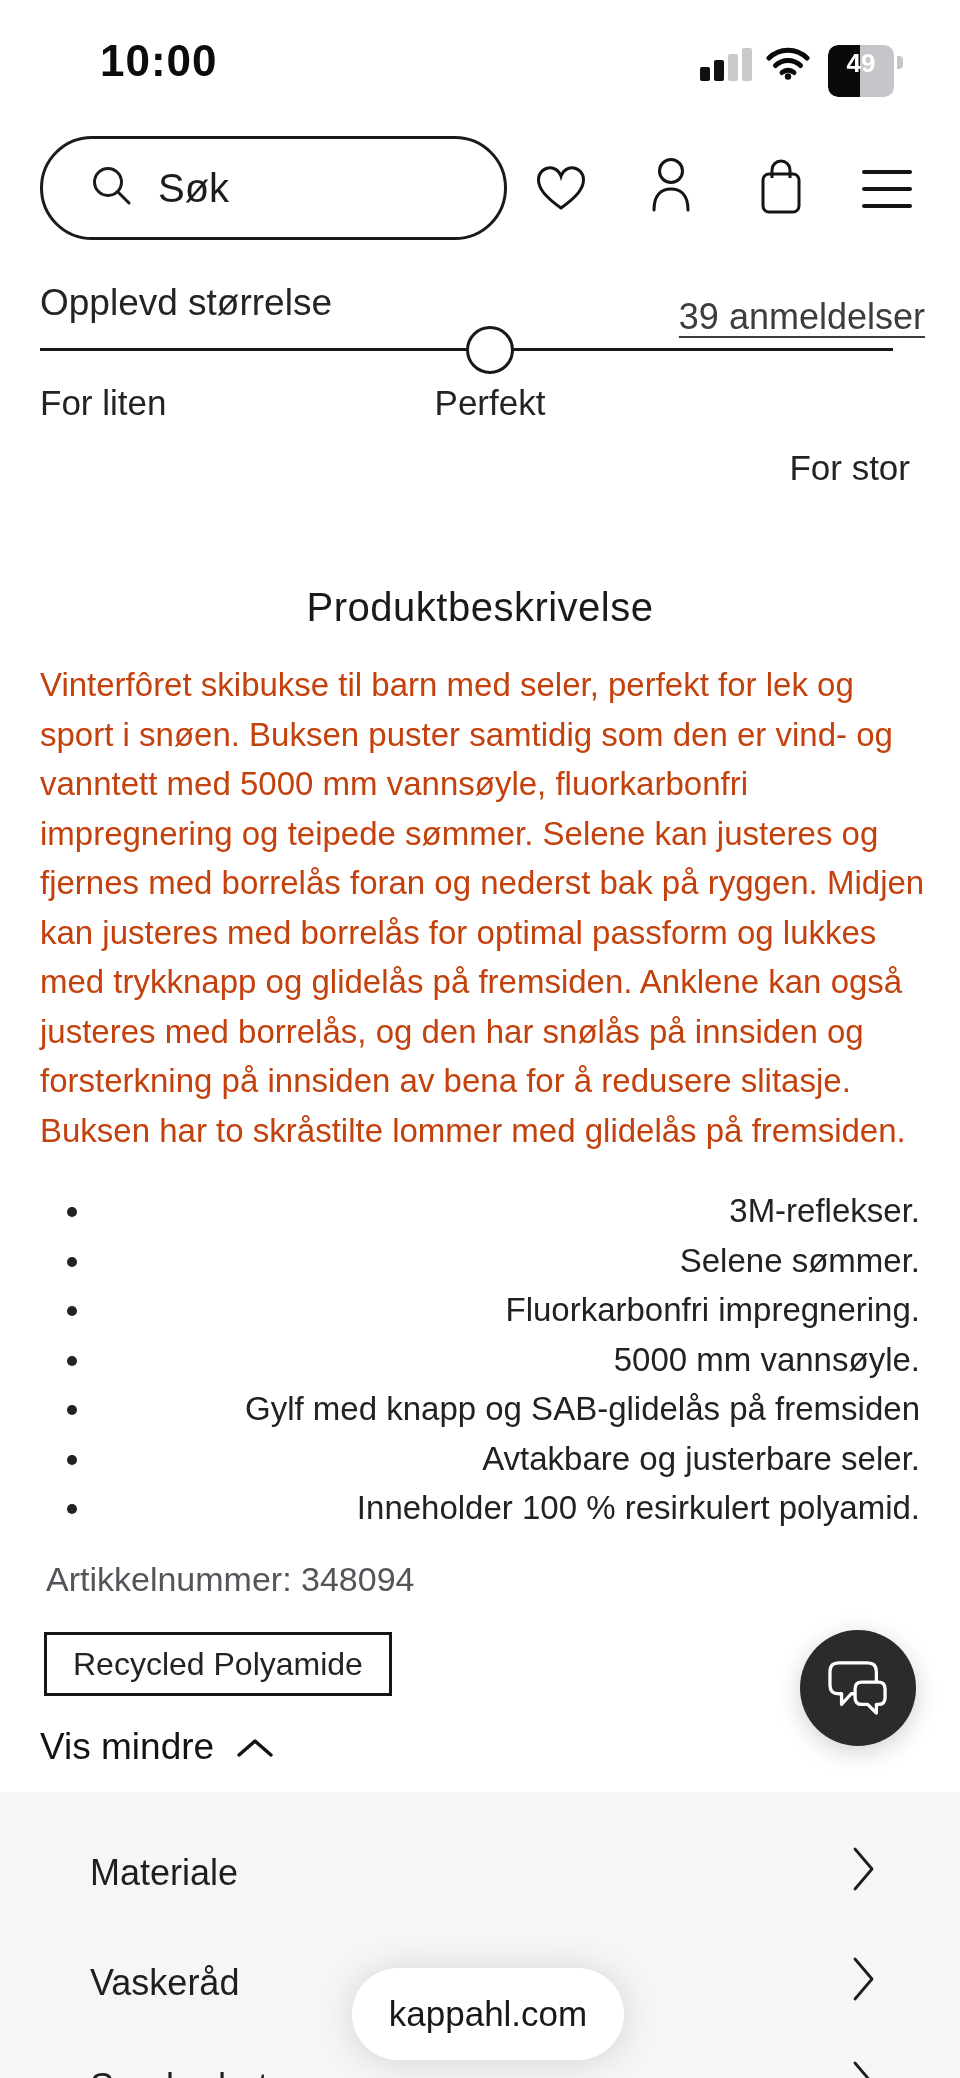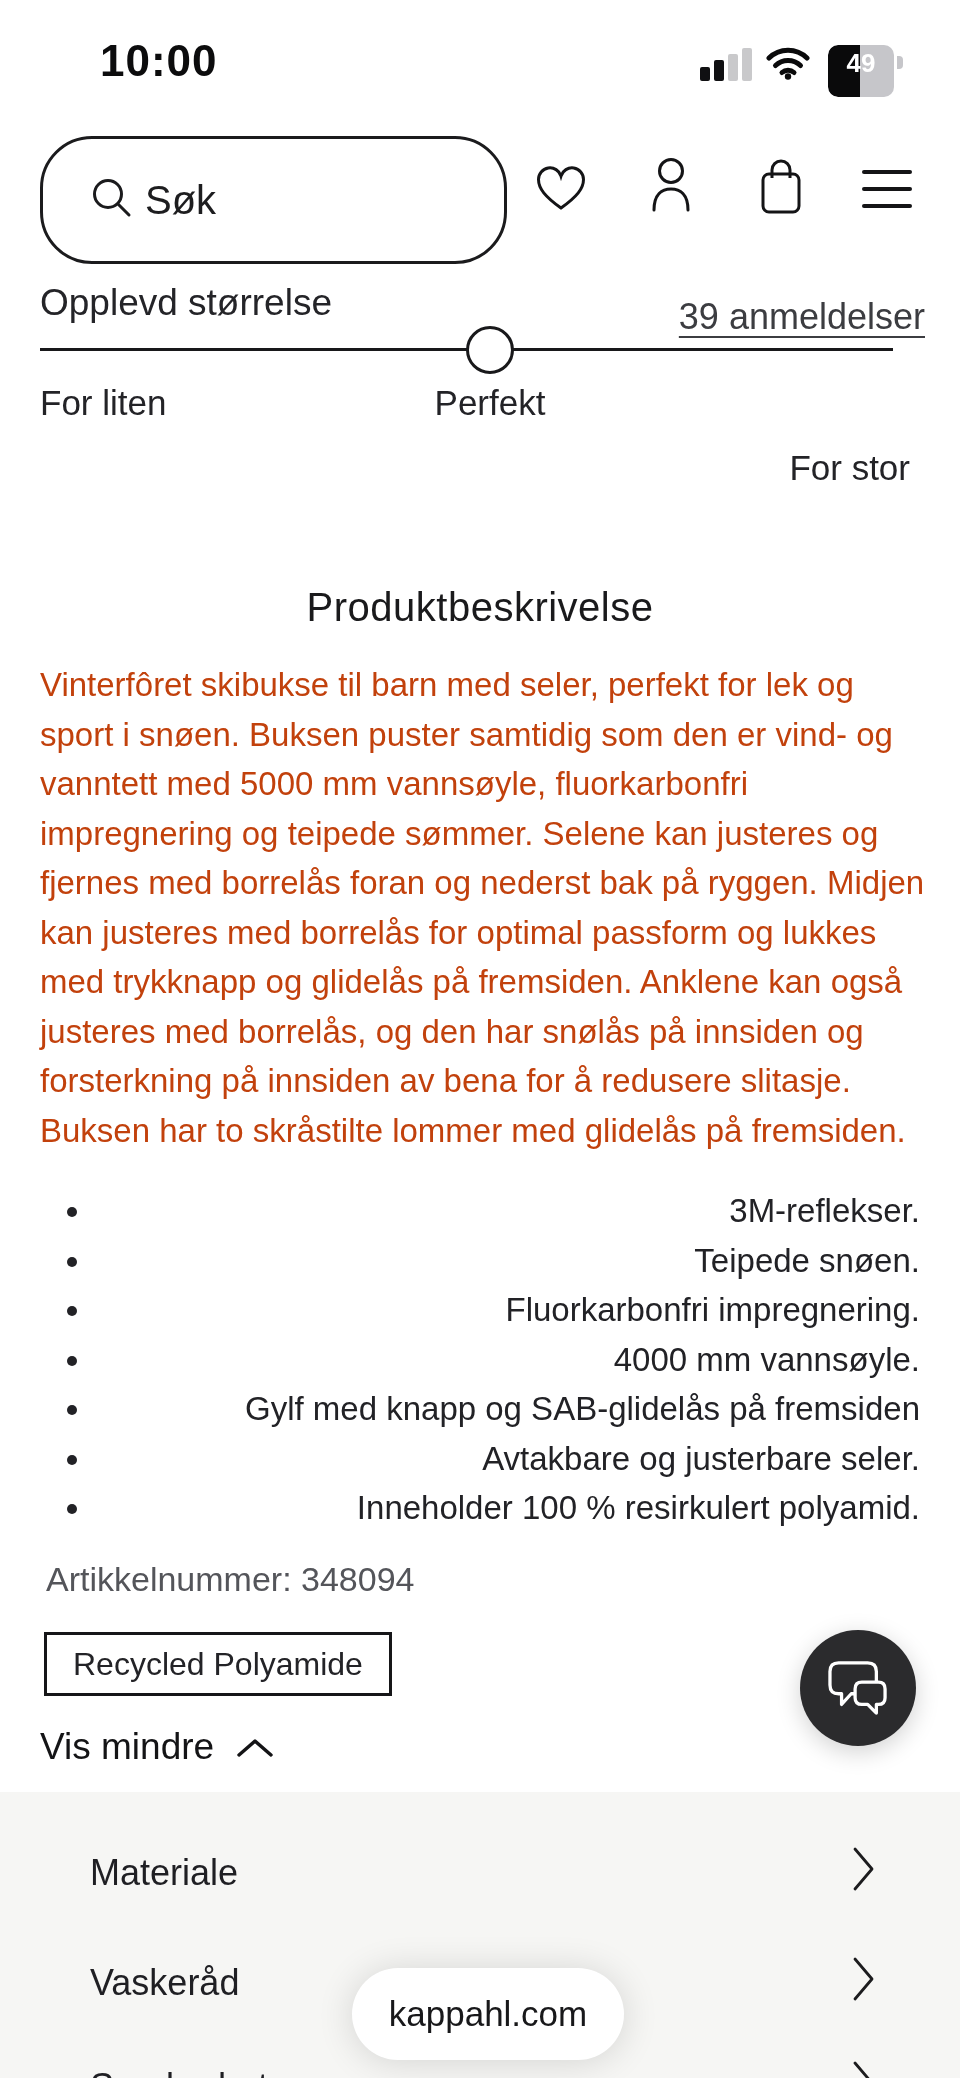--- a/index.html
+++ b/index.html
@@ -19,23 +19,23 @@
   .signal i:nth-child(3){height:27px;}
   .signal i:nth-child(4){height:33px;}
   .wifi{left:766px;top:46px;}
   .battery{left:828px;top:45px;width:66px;height:52px;border-radius:10px;background:#c6c6ca;overflow:hidden;}
   .battery .fill{position:absolute;left:0;top:0;bottom:0;width:49%;background:#0a0a0b;border-radius:10px 0 0 10px;}
   .battery .pct{position:absolute;left:0;right:0;top:3px;text-align:center;font-size:26px;font-weight:700;color:#ffffff;letter-spacing:0;}
   .battery-cap{left:897px;top:56px;width:6px;height:13px;border-radius:0 4px 4px 0;background:#c6c6ca;}
 
   
   .search-pill{
-    left:40px;top:136px;width:467px;height:128px;box-sizing:border-box;
+    left:40px;top:136px;width:467px;height:104px;box-sizing:border-box;
     border:3px solid #1b1b1d;border-radius:52px;display:flex;align-items:center;
-    padding:0 20px 0 48px;gap:12px;background:#fff;
+    padding:0 20px 0 48px;gap:25px;background:#fff;
   }
   .search-pill input{
     border:none;outline:none;background:transparent;font-family:"Liberation Sans",sans-serif;
     font-size:40px;color:#1b1b1d;width:280px;padding:0;
   }
   .search-pill input::placeholder{color:#1d1d1f;opacity:1;}
   .icon-btn{background:none;border:none;padding:0;cursor:pointer;display:block;}
   .heart-btn{left:534px;top:164px;}
   .account-btn{left:650px;top:158px;}
   .bag-btn{left:758px;top:158px;}
@@ -159,23 +159,23 @@
   <div class="abs slider-label label-left">For liten</div>
   <div class="abs slider-label label-center">Perfekt</div>
   <div class="abs slider-label label-right">For stor</div>
 
   <h2 class="abs product-heading" style="margin:0;font-weight:400;">Produktbeskrivelse</h2>
   <p class="abs description" style="margin:0;">Vinterfôret skibukse til barn med seler, perfekt for lek og sport i snøen. Buksen puster samtidig som den er vind- og vanntett med 5000 mm vannsøyle, fluorkarbonfri impregnering og teipede sømmer. Selene kan justeres og fjernes med borrelås foran og nederst bak på ryggen. Midjen kan justeres med borrelås for optimal passform og lukkes med trykknapp og glidelås på fremsiden. Anklene kan også justeres med borrelås, og den har snølås på innsiden og forsterkning på innsiden av bena for å redusere slitasje. Buksen har to skråstilte lommer med glidelås på fremsiden.</p>
 
   <div class="abs features">
     <ul>
       <li>3M-reflekser.</li>
-      <li>Teipede snøen.</li>
+      <li>Selene sømmer.</li>
       <li>Fluorkarbonfri impregnering.</li>
-      <li>4000 mm vannsøyle.</li>
+      <li>5000 mm vannsøyle.</li>
       <li>Gylf med knapp og SAB-glidelås på fremsiden</li>
       <li>Avtakbare og justerbare seler.</li>
       <li>Inneholder 100 % resirkulert polyamid.</li>
     </ul>
   </div>
 
   <div class="abs article-number">Artikkelnummer: 348094</div>
 
   <button class="abs badge">Recycled Polyamide</button>
 

